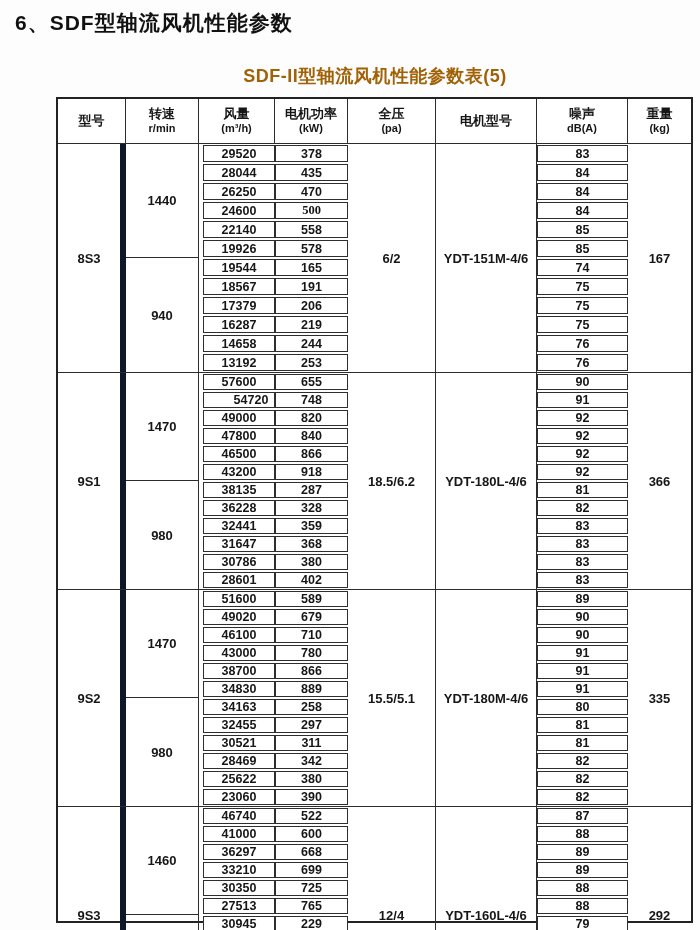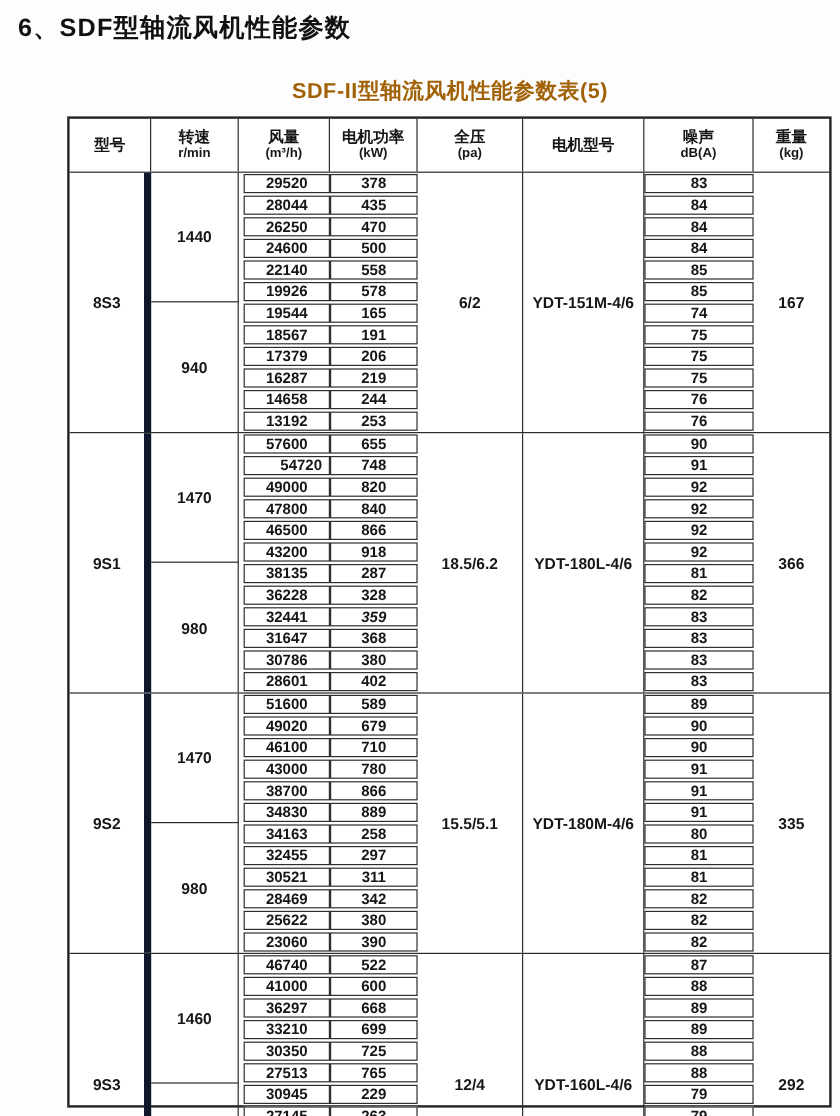--- a/index.html
+++ b/index.html
@@ -124,21 +124,21 @@
         <div class="box flow" style="grid-row: 1;">29520</div>
         <div class="box press" style="grid-row: 1;">378</div>
         <div class="box noise" style="grid-row: 1;">83</div>
         <div class="box flow" style="grid-row: 2;">28044</div>
         <div class="box press" style="grid-row: 2;">435</div>
         <div class="box noise" style="grid-row: 2;">84</div>
         <div class="box flow" style="grid-row: 3;">26250</div>
         <div class="box press" style="grid-row: 3;">470</div>
         <div class="box noise" style="grid-row: 3;">84</div>
         <div class="box flow" style="grid-row: 4;">24600</div>
-        <div class="box press" style="grid-row: 4;">500</div>
+        <div class="box press" style="grid-row: 4; font-family: Liberation Serif, serif;">500</div>
         <div class="box noise" style="grid-row: 4;">84</div>
         <div class="box flow" style="grid-row: 5;">22140</div>
         <div class="box press" style="grid-row: 5;">558</div>
         <div class="box noise" style="grid-row: 5;">85</div>
         <div class="box flow" style="grid-row: 6;">19926</div>
         <div class="box press" style="grid-row: 6;">578</div>
         <div class="box noise" style="grid-row: 6;">85</div>
         <div class="cell speed speed-1">940</div>
         <div class="box flow" style="grid-row: 7;">19544</div>
         <div class="box press" style="grid-row: 7;">165</div>
@@ -184,21 +184,21 @@
         <div class="box press" style="grid-row: 6;">918</div>
         <div class="box noise" style="grid-row: 6;">92</div>
         <div class="cell speed speed-1">980</div>
         <div class="box flow" style="grid-row: 7;">38135</div>
         <div class="box press" style="grid-row: 7;">287</div>
         <div class="box noise" style="grid-row: 7;">81</div>
         <div class="box flow" style="grid-row: 8;">36228</div>
         <div class="box press" style="grid-row: 8;">328</div>
         <div class="box noise" style="grid-row: 8;">82</div>
         <div class="box flow" style="grid-row: 9;">32441</div>
-        <div class="box press" style="grid-row: 9; font-style: italic;">359</div>
+        <div class="box press" style="grid-row: 9;">359</div>
         <div class="box noise" style="grid-row: 9;">83</div>
         <div class="box flow" style="grid-row: 10;">31647</div>
         <div class="box press" style="grid-row: 10;">368</div>
         <div class="box noise" style="grid-row: 10;">83</div>
         <div class="box flow" style="grid-row: 11;">30786</div>
         <div class="box press" style="grid-row: 11;">380</div>
         <div class="box noise" style="grid-row: 11;">83</div>
         <div class="box flow" style="grid-row: 12;">28601</div>
         <div class="box press" style="grid-row: 12;">402</div>
         <div class="box noise" style="grid-row: 12;">83</div>

